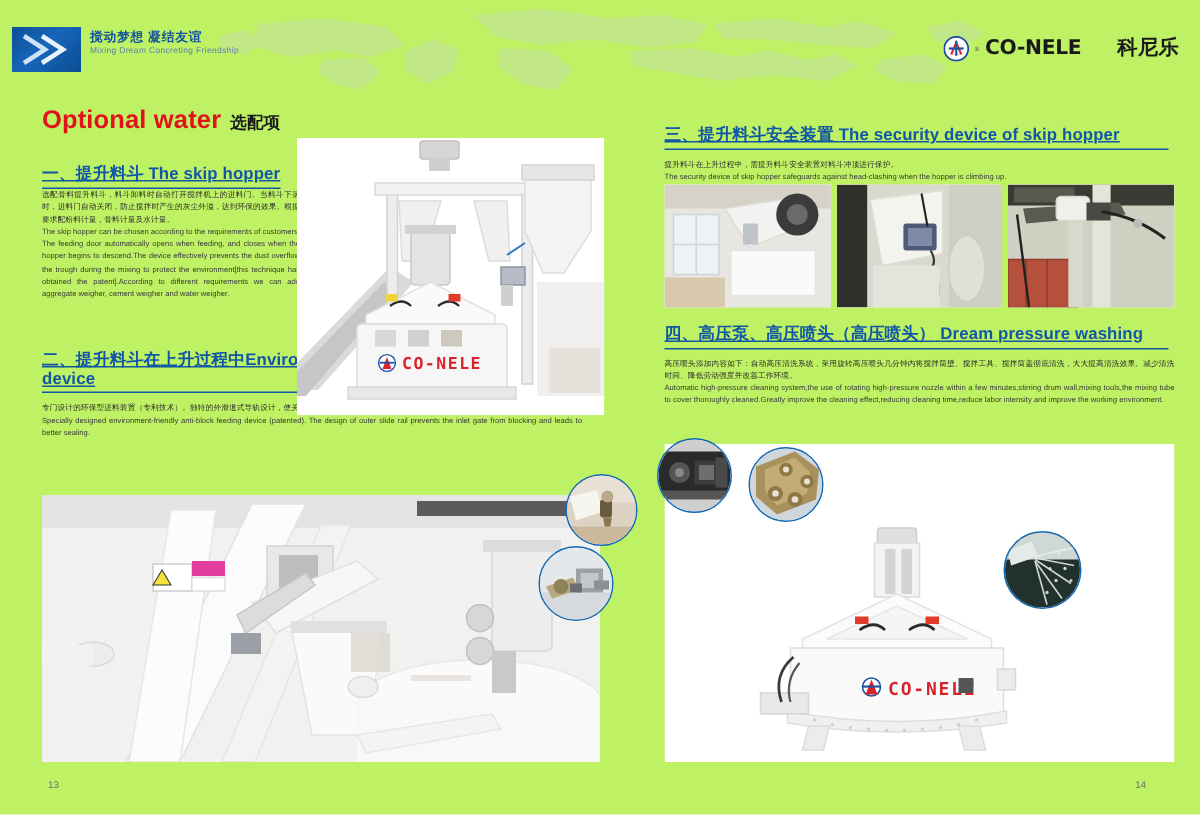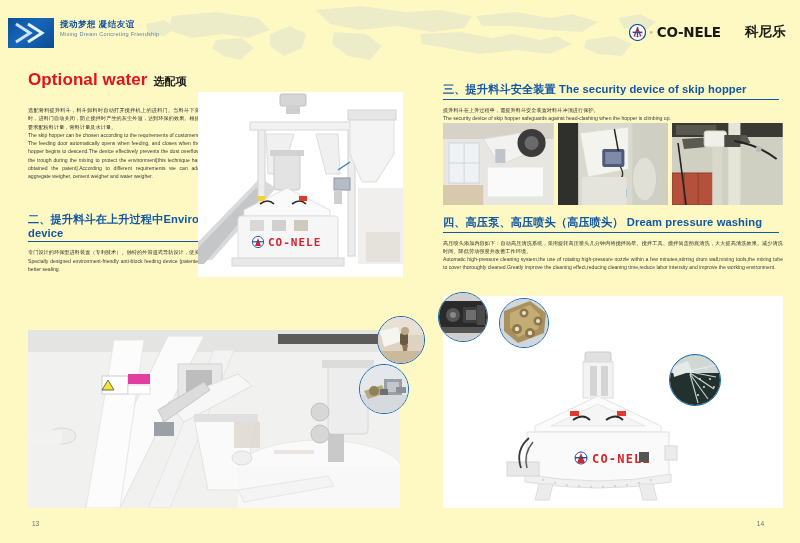--- a/index.html
+++ b/index.html
@@ -1,18 +1,18 @@
 <!DOCTYPE html>
 <html><head>
 <meta charset="utf-8">
 <style>
   html,body{margin:0;padding:0;background:#ffffff;}
   body{width:800px;height:543px;overflow:hidden;font-family:"Liberation Sans","DejaVu Sans",sans-serif;color:#222;}
 
-  .page{position:relative;width:800px;height:543px;background:#fef9c3;}
+  .page{position:relative;width:800px;height:543px;background:#bef264;}
 
   
   .header{position:absolute;left:0;top:0;width:800px;height:68px;overflow:hidden;}
   .map-bg{position:absolute;left:120px;top:4px;width:560px;height:62px;opacity:.30;}
   .logo-block{position:absolute;left:8px;top:18px;width:46px;height:30px;
     background:linear-gradient(135deg,#0c4f96 0%,#1766ba 45%,#0b4c91 100%);overflow:hidden;}
   .chev{position:absolute;fill:none;stroke:#cfe3f6;stroke-width:3;}
   .slogan{position:absolute;left:60px;top:19px;line-height:1.25;}
   .slogan .cn{font-size:8.5px;font-weight:bold;color:#15539c;letter-spacing:.5px;white-space:nowrap;}
   .slogan .en{font-size:5.6px;color:#5c7ea8;letter-spacing:.25px;white-space:nowrap;margin-top:1.5px;}
@@ -24,21 +24,21 @@
   .brand-r{font-size:4px;color:#444;vertical-align:super;}
 
   
   .col-left{position:absolute;left:28px;top:70px;width:372px;}
   .col-right{position:absolute;left:443px;top:70px;width:340px;}
 
   .title-main{font-size:17px;font-weight:bold;color:#e1121b;letter-spacing:.1px;margin:0 0 2px 0;}
   .title-main .cn{color:#1a1a1a;font-size:11px;font-weight:bold;margin-left:6px;}
 
   .sec-head{font-size:11.2px;font-weight:bold;color:#1157a5;letter-spacing:.1px;
-     border-bottom:1.1px solid #1157a5;display:inline-block;padding-bottom:2px;margin:0;}
+     border-bottom:1.1px solid #1157a5;display:inline-block;padding-bottom:2px;margin:0;text-decoration:underline;}
   .sec-head .en{font-weight:bold;}
 
   .sub-head{font-size:8.4px;font-weight:bold;color:#111;margin:7px 0 4px 0;}
 
   .body-cn{font-size:5.1px;line-height:1.62;color:#2a2a2a;text-align:justify;margin:0;letter-spacing:.1px;}
   .body-en{font-size:5.1px;line-height:1.62;color:#3a3a3a;text-align:justify;margin:0;}
 
   
   .photo{position:absolute;overflow:hidden;background:#e9e9e9;}
   .ph-fill{width:100%;height:100%;display:block;}
@@ -108,20 +108,24 @@
   </div>
 
   <div class="col-left">
 
     <div class="title-main">
       <span>Optional water</span><span class="cn">选配项</span>
     </div>
 
     <div style="height:14px"></div>
 
+    <div class="sec-head">
+      <span>一、提升料斗</span>
+      <span class="en">The skip hopper</span>
+    </div>
 
     <div style="width:172px">
       <p class="body-cn">选配骨料提升料斗，料斗卸料时自动打开搅拌机上的进料门。当料斗下落时，进料门自动关闭，防止搅拌时产生的灰尘外溢，达到环保的效果。根据要求配粉料计量，骨料计量及水计量。</p>
       <p class="body-en">The skip hopper can be chosen according to the requirements of customers. The feeding door automatically opens when feeding, and closes when the hopper begins to descend.The device effectively prevents the dust overflow the trough during the mixing to protect the environment[this technique has obtained the patent].According to different requirements we can add aggregate weigher, cement weigher and water weigher.</p>
     </div>
 
     <div style="height:32px"></div>
 
     <div class="sec-head" style="display:block;width:352px">
       <span>二、提升料斗在上升过程中</span><span class="en">Environment-friendly anti-block feeding device</span>

